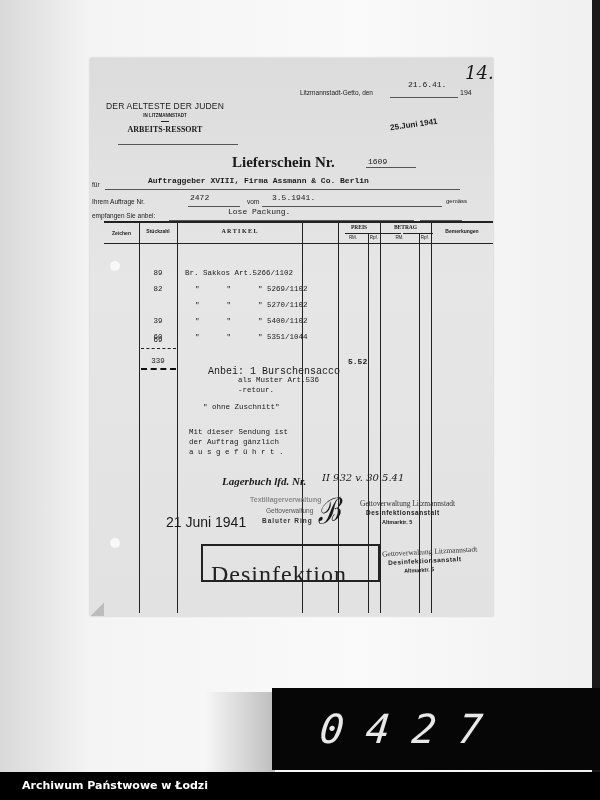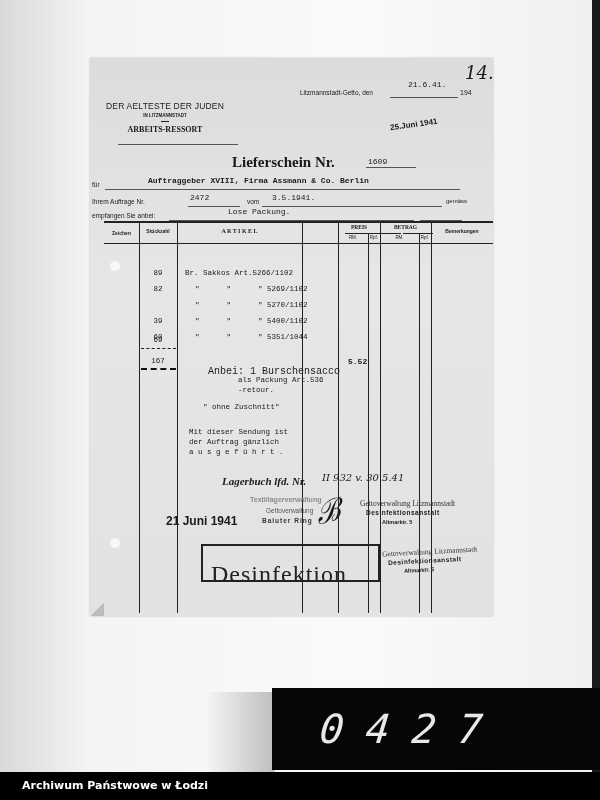--- a/index.html
+++ b/index.html
@@ -101,41 +101,41 @@
   <div class="t mono" style="left:49px;width:38px;text-align:center;top:259px;font-size:7.5px;">39</div>
   <div class="t mono" style="left:49px;width:38px;text-align:center;top:275px;font-size:7.5px;">60</div>
 
   <div class="t mono" style="left:95px;top:211px;font-size:7.5px;white-space:pre;">Br. Sakkos Art.5266/1102</div>
   <div class="t mono" style="left:105px;top:227px;font-size:7.5px;white-space:pre;">"      "      " 5269/1102</div>
   <div class="t mono" style="left:105px;top:243px;font-size:7.5px;white-space:pre;">"      "      " 5270/1102</div>
   <div class="t mono" style="left:105px;top:259px;font-size:7.5px;white-space:pre;">"      "      " 5400/1102</div>
   <div class="t mono" style="left:105px;top:275px;font-size:7.5px;white-space:pre;">"      "      " 5351/1044</div>
 
   <div class="hline" style="left:51px;top:290px;width:35px;border-top:1px dashed #222;"></div>
-  <div class="t mono" style="left:49px;width:38px;text-align:center;top:299px;font-size:7.5px;">167</div>
+  <div class="t mono" style="left:49px;width:38px;text-align:center;top:299px;font-size:7.5px;">339</div>
   <div class="hline" style="left:51px;top:310px;width:35px;border-top:2px dashed #111;"></div>
   <div class="t mono" style="left:258px;top:299px;font-size:8px;font-weight:bold;">5.52</div>
 
   <div class="t mono" style="left:118px;top:308px;font-size:10px;text-align:center;">Anbei: 1 Burschensacco</div>
-  <div class="t mono" style="left:148px;top:318px;font-size:7.5px;">als Packung Art.536</div>
+  <div class="t mono" style="left:148px;top:318px;font-size:7.5px;">als Muster Art.536</div>
   <div class="t mono" style="left:148px;top:328px;font-size:7.5px;">-retour.</div>
 
   <div class="t mono" style="left:113px;top:345px;font-size:7.5px;">" ohne Zuschnitt"</div>
 
   <div class="t mono" style="left:99px;top:370px;font-size:7.5px;">Mit dieser Sendung ist</div>
   <div class="t mono" style="left:99px;top:380px;font-size:7.5px;">der Auftrag gänzlich</div>
   <div class="t mono" style="left:99px;top:390px;font-size:7.5px;">a u s g e f ü h r t .</div>
 
   <div class="t serif" style="left:132px;top:417px;font-size:11px;font-weight:bold;font-style:italic;">Lagerbuch lfd. Nr.</div>
   <div class="t hand" style="left:232px;top:414px;font-size:10px;">II 932 v. 30.5.41</div>
 
   <div class="t faded" style="left:160px;top:438px;font-size:7px;font-weight:bold;">Textillagerverwaltung</div>
   <div class="t faded" style="left:176px;top:449px;font-size:6.5px;color:#555;">Gettoverwaltung</div>
   <div class="t" style="left:172px;top:459px;font-size:6.5px;font-weight:bold;letter-spacing:1px;color:#333;">Baluter Ring</div>
-  <div class="t" style="left:76px;top:456px;font-size:12px;font-weight:bold;">21 Juni 1941</div>
+  <div class="t" style="left:76px;top:456px;font-size:14px;font-weight:normal;">21 Juni 1941</div>
   <div class="t hand" style="left:225px;top:432px;font-size:30px;transform:rotate(-15deg);">ℬ</div>
 
   <div class="t serif" style="left:270px;top:441px;font-size:7.5px;color:#333;">Gettoverwaltung Litzmannstadt</div>
   <div class="t" style="left:276px;top:451px;font-size:6.5px;font-weight:bold;letter-spacing:0.5px;">Desinfektionsanstalt</div>
   <div class="t" style="left:292px;top:461px;font-size:5.5px;font-weight:bold;">Altmarktr. 5</div>
 
   <div class="stamp-box" style="left:111px;top:486px;width:175px;height:34px;">
     <span class="t serif" style="left:8px;top:2px;font-size:24px;letter-spacing:1px;color:#222;margin-top:13px;">Desinfektion</span>
   </div>
 

